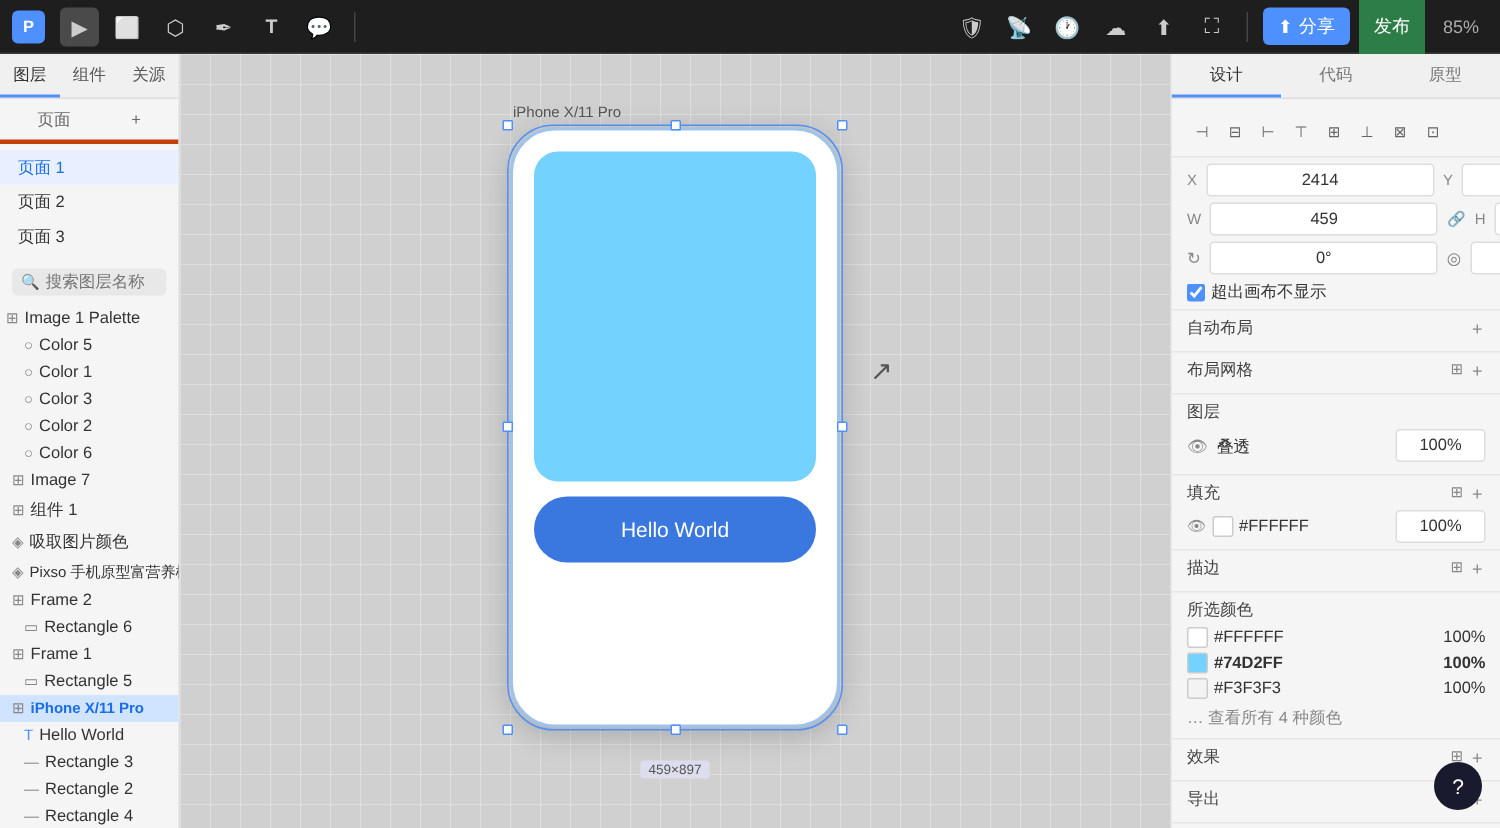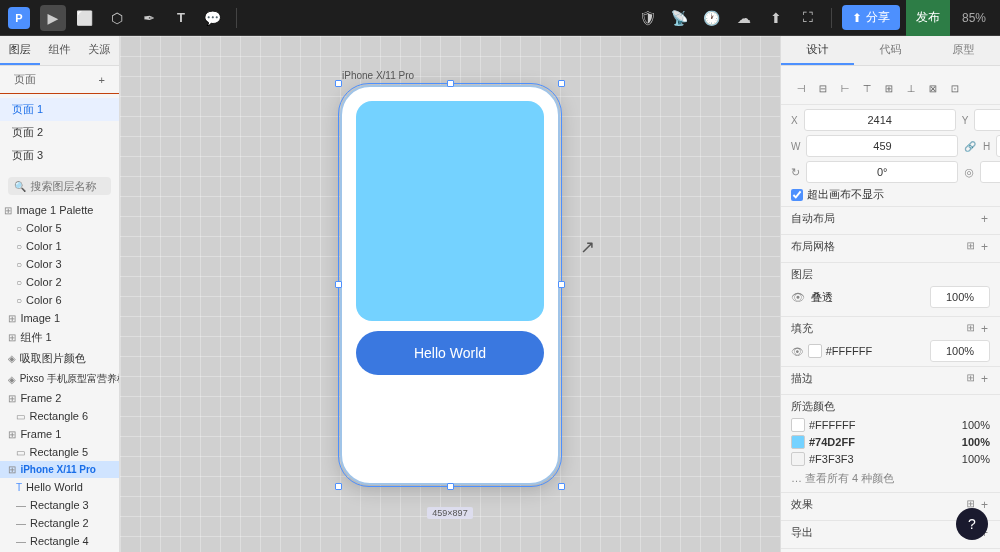--- a/index.html
+++ b/index.html
@@ -57,23 +57,23 @@
       display: flex;
       border-bottom: 1px solid #ddd;
       background: #f0f0f0;
     }
     .left-tab {
       flex: 1; text-align: center; padding: 6px 4px; font-size: 11px;
       cursor: pointer; color: #555;
     }
     .left-tab.active { color: #333; border-bottom: 2px solid #4d90fe; }
     .left-panel-section {
-      padding: 4px 6px;
+      padding: 4px 17px;
       font-size: 11px; color: #666;
-      border-bottom: 1px solid #c2410c;
+      border-bottom: 3px solid #c2410c;
     }
     .left-panel-pages { padding: 4px 0; }
     .page-item {
       padding: 4px 12px; font-size: 11px; color: #333; cursor: pointer;
       display: flex; align-items: center;
     }
     .page-item.active { background: #e8f0ff; color: #1a6ee8; }
     .left-panel-add {
       display: flex; justify-content: space-between; align-items: center;
       padding: 2px 8px;
@@ -334,21 +334,21 @@
       <div class="layer-item layer-indent-1">
         <span class="layer-icon">○</span>
         <span>Color 2</span>
       </div>
       <div class="layer-item layer-indent-1">
         <span class="layer-icon">○</span>
         <span>Color 6</span>
       </div>
       <div class="layer-item">
         <span class="layer-icon">⊞</span>
-        <span>Image 1</span>
+        <span>Image 7</span>
       </div>
       <div class="layer-item">
         <span class="layer-icon">⊞</span>
         <span>组件 1</span>
       </div>
       <div class="layer-item">
         <span class="layer-icon">◈</span>
         <span>吸取图片颜色</span>
       </div>
       <div class="layer-item">

